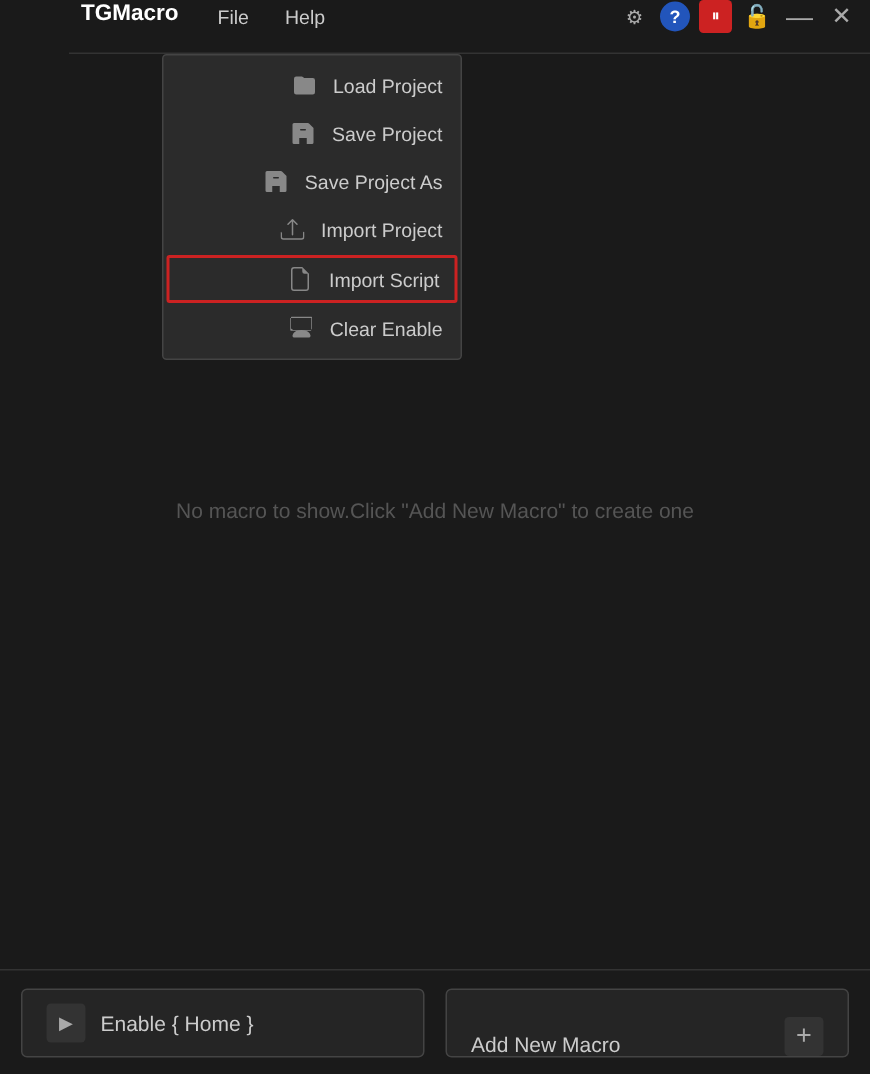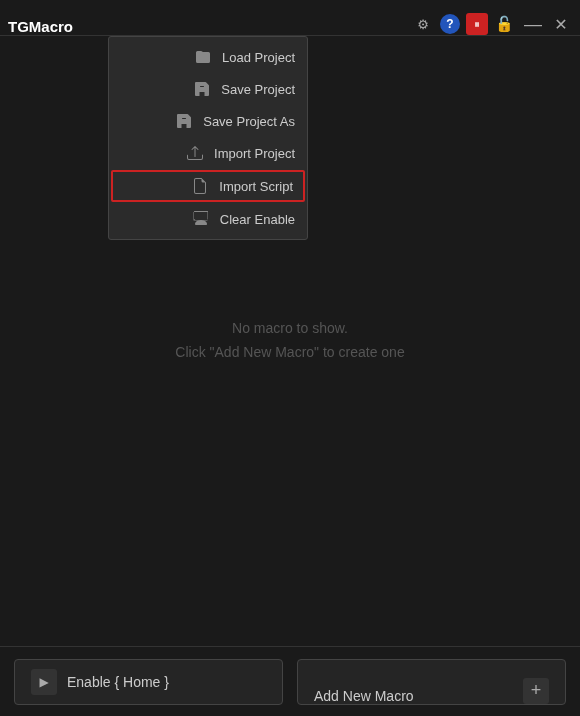--- a/index.html
+++ b/index.html
@@ -9,25 +9,26 @@
       background: #1a1a1a;
       font-family: 'Segoe UI', Arial, sans-serif;
       color: #ccc;
       overflow: hidden;
       position: relative;
     }
 
     
     .title-bar {
       display: flex;
-      align-items: flex-end;
+      align-items: flex-start;
       background: #1a1a1a;
       height: 36px;
       padding: 0 8px;
       border-bottom: 1px solid #333;
+      margin-left: 46px;
     }
     .title-bar-brand {
       font-weight: bold;
       font-size: 15px;
       color: #fff;
       margin-right: 16px;
     }
     .menu-bar {
       display: flex;
       gap: 4px;
@@ -99,21 +100,21 @@
       align-items: center;
       justify-content: center;
       font-size: 14px;
       color: #888;
       flex-shrink: 0;
     }
 
     
     .main-content {
       display: flex;
-      flex-direction: column;
+      flex-direction: row;
       align-items: center;
       justify-content: center;
       height: calc(716px - 36px - 70px);
       color: #555;
       font-size: 14px;
       text-align: center;
       line-height: 1.7;
     }
 
     
@@ -188,20 +189,24 @@
     .icon-svg {
       width: 16px;
       height: 16px;
     }
   </style>
 </head>
 <body>
 
 <div class="title-bar">
   <span class="title-bar-brand">TGMacro</span>
+  <div class="menu-bar">
+    <div class="menu-item">File</div>
+    <div class="menu-item">Help</div>
+  </div>
   <div class="title-bar-controls">
     <div class="ctrl-btn ctrl-gear">⚙</div>
     <div class="ctrl-btn ctrl-question">?</div>
     <div class="ctrl-btn ctrl-pause">⏸</div>
     <div class="ctrl-btn ctrl-lock">🔓</div>
     <div class="ctrl-btn ctrl-min">—</div>
     <div class="ctrl-btn ctrl-close">✕</div>
   </div>
 </div>
 

